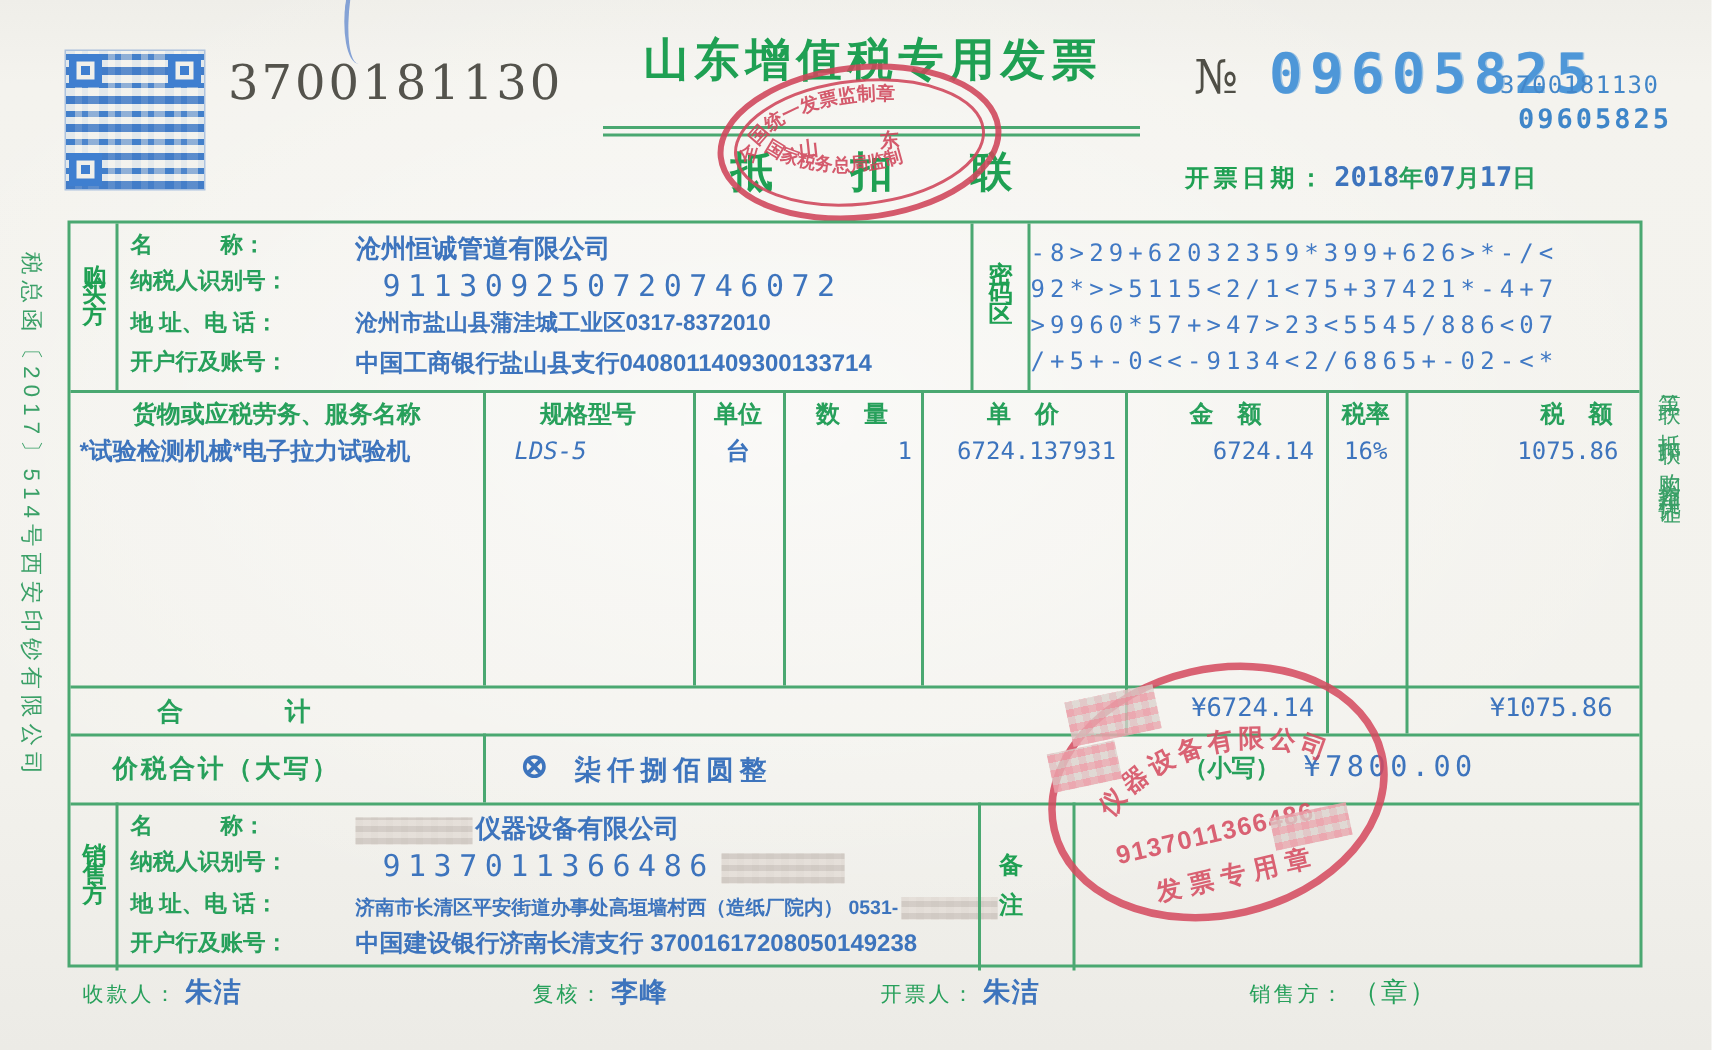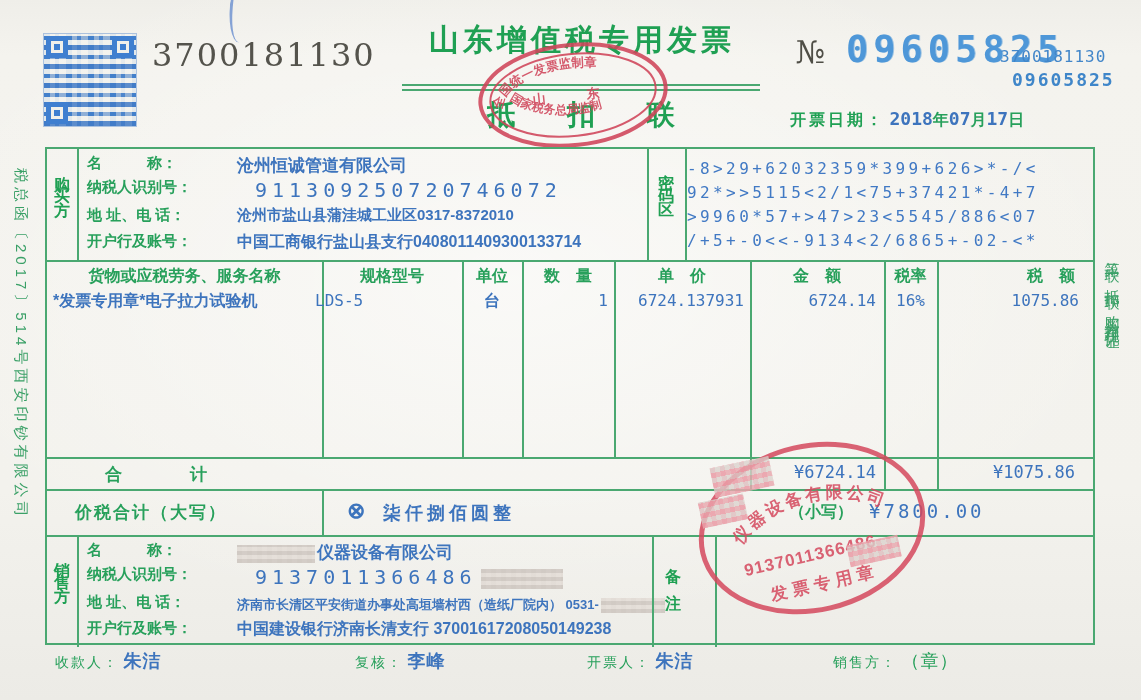--- a/index.html
+++ b/index.html
@@ -176,22 +176,22 @@
 
     <span class="header-cell" style="left:0; width:275px;">货物或应税劳务、服务名称</span>
     <span class="header-cell" style="left:275px; width:140px;">规格型号</span>
     <span class="header-cell" style="left:415px; width:60px;">单位</span>
     <span class="header-cell" style="left:475px; width:92px;">数　量</span>
     <span class="header-cell" style="left:567px; width:136px;">单　价</span>
     <span class="header-cell" style="left:703px; width:134px;">金　额</span>
     <span class="header-cell" style="left:837px; width:53px;">税率</span>
     <span class="header-cell" style="left:890px; width:156px;margin-left:36px;">税　额</span>
 
-    <span class="item-cell" style="left:6px; top:31px;">*发票专用章*电子拉力试验机</span>
-    <span class="item-cell mono" style="left:268px; top:31px; font-weight:normal;">LDS-5</span>
+    <span class="item-cell" style="left:6px; top:31px;">*试验检测机械*电子拉力试验机</span>
+    <span class="item-cell mono" style="left:296px; top:31px; font-weight:normal;font-style:italic;">LDS-5</span>
     <span class="item-cell" style="left:415px; top:31px; width:60px; text-align:center;">台</span>
     <span class="item-cell mono" style="left:475px; top:31px; width:86px; text-align:right; font-weight:normal;">1</span>
     <span class="item-cell mono" style="left:567px; top:31px; width:130px; text-align:right; font-weight:normal;">6724.137931</span>
     <span class="item-cell mono" style="left:703px; top:31px; width:126px; text-align:right; font-weight:normal;">6724.14</span>
     <span class="item-cell mono" style="left:837px; top:31px; width:53px; text-align:center; font-weight:normal;">16%</span>
     <span class="item-cell mono" style="left:890px; top:31px; width:142px; text-align:right; font-weight:normal;">1075.86</span>
 
     <span style="position:absolute; left:58px; top:203px; font-size:17px; font-weight:bold; color:#27a05b; white-space:pre;">合　　　　计</span>
     <span class="item-cell mono" style="left:703px; top:202px; width:126px; text-align:right; font-weight:normal; font-size:17px;">¥6724.14</span>
     <span class="item-cell mono" style="left:890px; top:202px; width:138px; text-align:right; font-weight:normal; font-size:17px;">¥1075.86</span>

